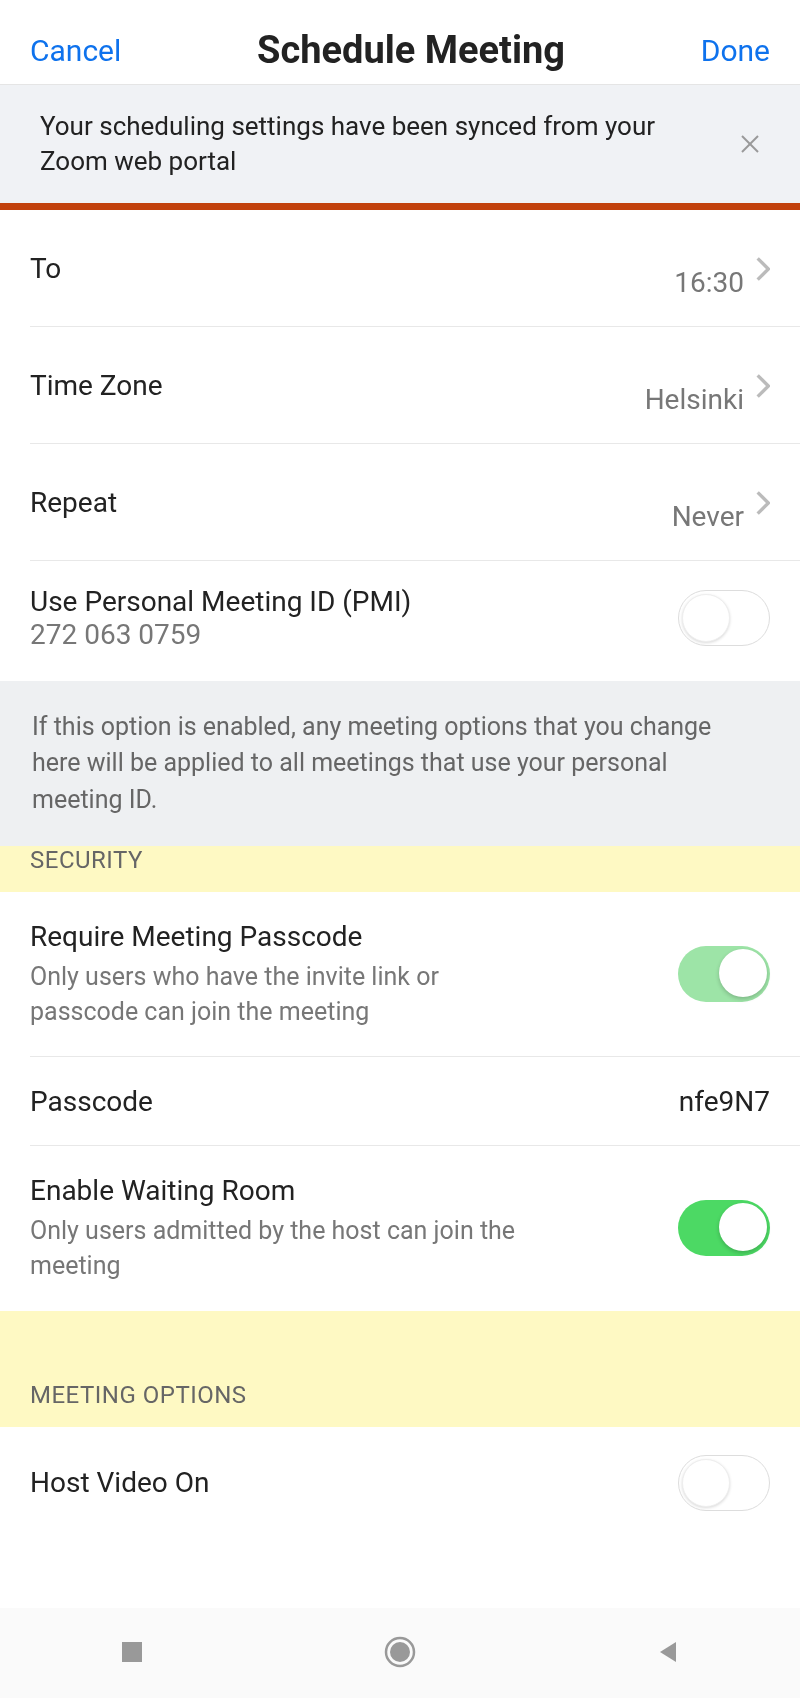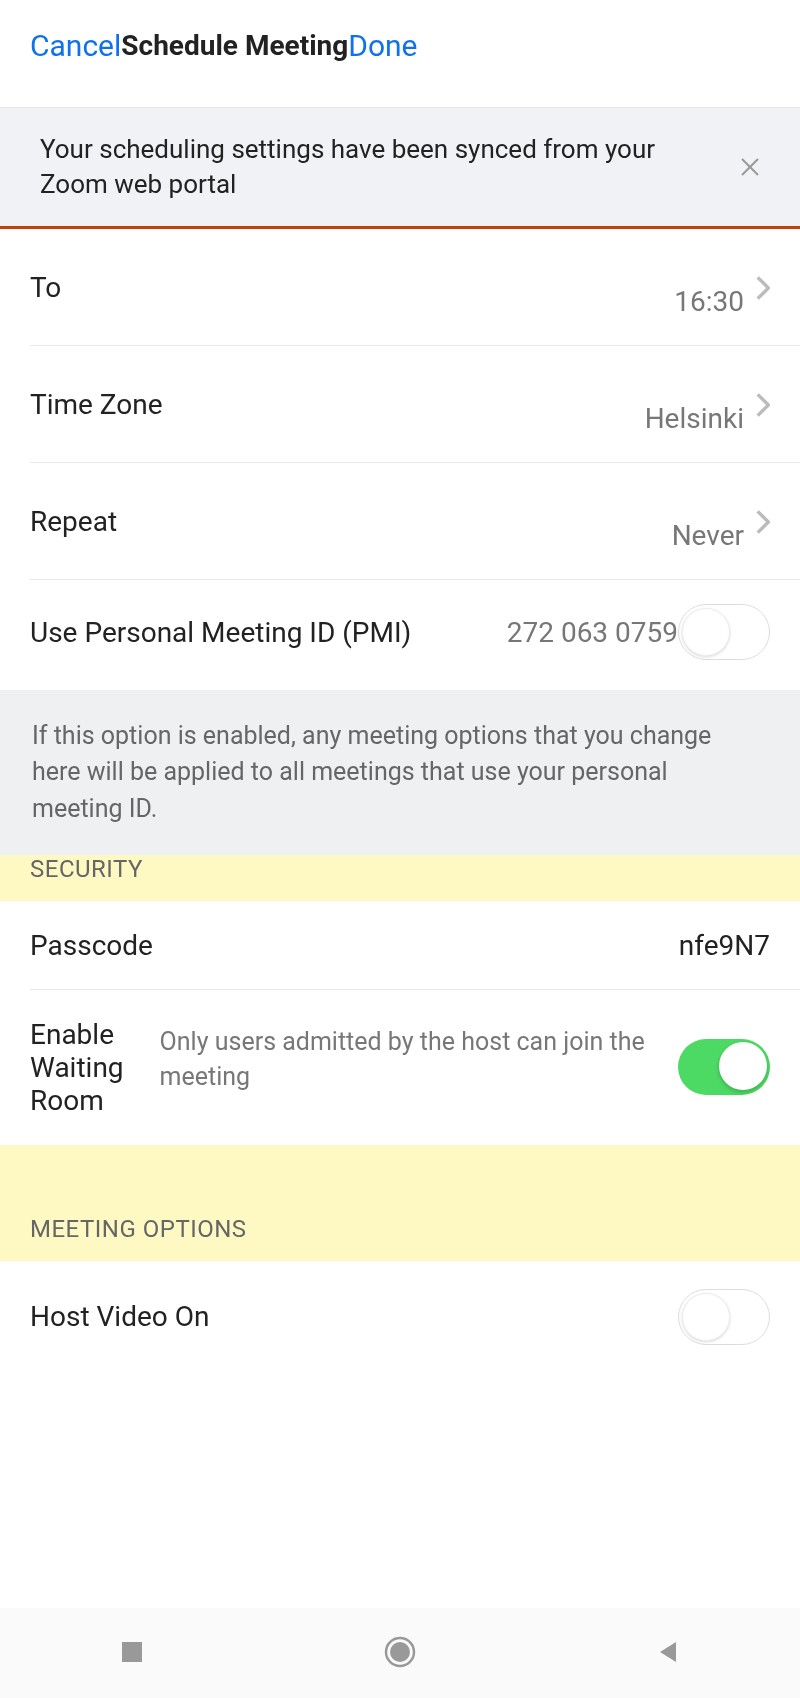--- a/index.html
+++ b/index.html
@@ -8,45 +8,46 @@
       box-sizing: border-box;
       font-family: -apple-system, BlinkMacSystemFont, "Segoe UI", Roboto, Helvetica, Arial, sans-serif;
     }
     body {
       width: 800px;
       background: #fff;
       color: #000;
     }
     .header {
       display: flex;
-      align-items: center;
-      padding: 28px 30px 44px 30px;
+      justify-content: space-between;
+      align-items: center;
+      padding: 28px 30px 12px 30px;
       background: #fff;
     }
     .header-btn {
       color: #0e72ed;
       font-size: 30px;
       font-weight: 400;
       background: none;
       border: none;
       cursor: pointer;
     }
     .header-title {
-      font-size: 28px;
+      font-size: 38px;
       font-weight: 700;
       color: #222;
     }
     .banner {
       background: #f0f2f5;
       padding: 24px 30px 24px 40px;
       display: flex;
       justify-content: space-between;
       align-items: center;
       border-top: 1px solid #e5e5e5;
-      border-bottom: 3px solid #c2410c;
+      border-bottom: 7px solid #c2410c;
     }
     .banner-text {
       font-size: 26px;
       color: #222;
       line-height: 1.35;
       flex: 1;
       padding-right: 20px;
     }
     .banner-close {
       color: #999;
@@ -94,21 +95,21 @@
     .row-desc {
       font-size: 25px;
       color: #777;
       margin-top: 6px;
       line-height: 1.4;
       max-width: 80%;
     }
     .row-content {
       flex: 1;
       display: flex;
-      flex-direction: row;
+      flex-direction: column;
     }
     .toggle {
       position: relative;
       width: 92px;
       height: 56px;
       border-radius: 28px;
       flex-shrink: 0;
     }
     .toggle.off {
       background: #fff;
@@ -257,20 +258,29 @@
   </div>
 </div>
 
 <div class="info-block">
   <div class="info-text">If this option is enabled, any meeting options that you change here will be applied to all meetings that use your personal meeting ID.</div>
 </div>
 
 <div class="section-header first">SECURITY</div>
 
 <div class="section indent-border">
+  <div class="row">
+    <div class="row-content">
+      <div class="row-label">Require Meeting Passcode</div>
+      <div class="row-desc">Only users who have the invite link or passcode can join the meeting</div>
+    </div>
+    <div class="toggle on-light">
+      <div class="toggle-knob"></div>
+    </div>
+  </div>
 
   <div class="row">
     <div class="row-label">Passcode</div>
     <div class="row-value-dark">nfe9N7</div>
   </div>
 
   <div class="row">
     <div class="row-content">
       <div class="row-label">Enable Waiting Room</div>
       <div class="row-desc">Only users admitted by the host can join the meeting</div>

